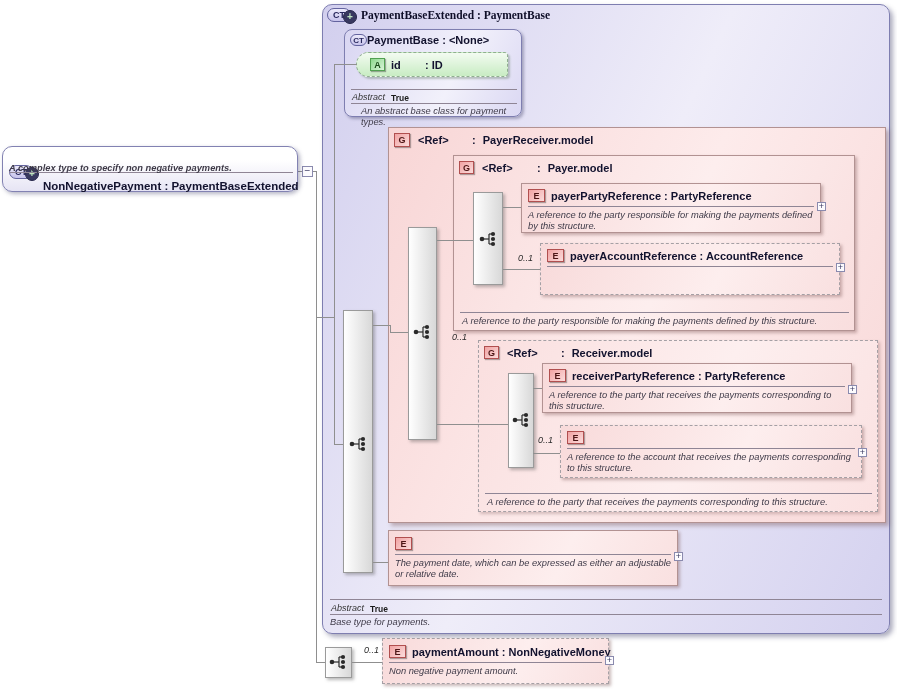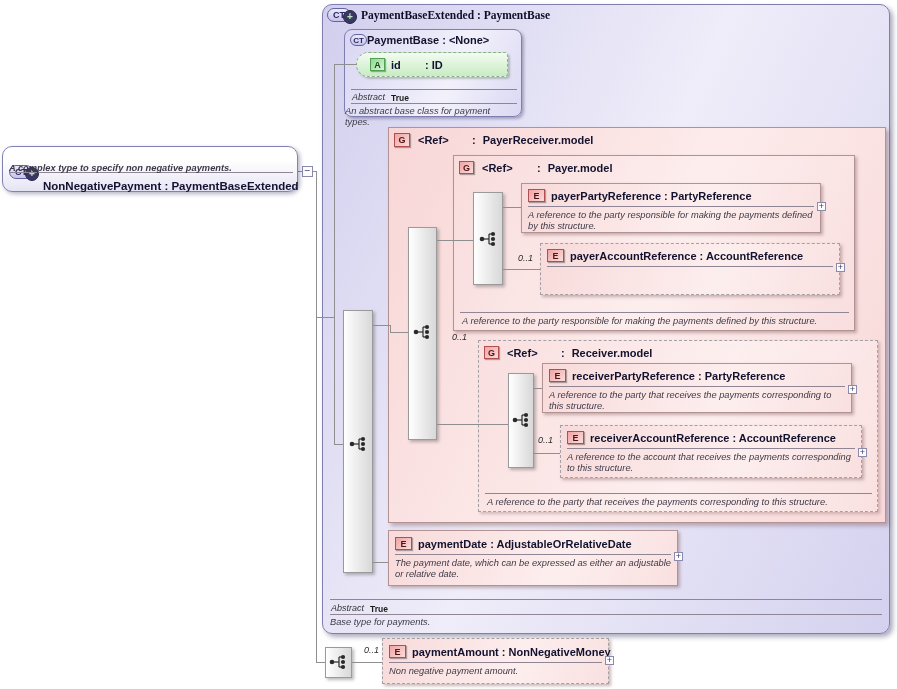--- a/index.html
+++ b/index.html
@@ -102,21 +102,21 @@
 
   <div class="abs pb-box">
     <div class="ghead" style="left:5px;top:4px;">
       <span class="badge ct-small">CT</span>
       <span class="title" style="">PaymentBase : &lt;None&gt;</span>
     </div>
     <div class="hr" style="left:6px;top:59px;width:166px;"></div>
     <span class="abs abst-label" style="left:7px;top:62px;">Abstract</span>
     <span class="abs abst-value" style="left:46px;top:63px;">True</span>
     <div class="hr" style="left:6px;top:73px;width:166px;"></div>
-    <span class="abs desc" style="left:0;top:76px;width:170px;">An abstract base class for payment types.</span>
+    <span class="abs desc" style="left:16px;top:76px;width:170px;">An abstract base class for payment types.</span>
   </div>
 
   <div class="abs attr-box">
     <span class="badge a abs" style="left:13px;top:5px;">A</span>
     <span class="abs title" style="left:34px;top:6px;">id</span>
     <span class="abs title" style="left:68px;top:6px;">: ID</span>
   </div>
 
   <div class="abs pr-box">
     <div class="ghead" style="left:5px;top:5px;">
@@ -171,30 +171,28 @@
       <span class="badge e">E</span>
       <span class="title">receiverPartyReference : PartyReference</span>
     </div>
     <div class="ehr"></div>
     <div class="edesc desc">A reference to the party that receives the payments corresponding to this structure.</div>
   </div>
 
   <div class="elem dashed" style="left:560px;top:425px;width:302px;height:53px;">
     <div class="ehead">
       <span class="badge e">E</span>
-      <span class="title">receiverAccountReference : AccountReference</span>
     </div>
     <div class="ehr"></div>
     <div class="edesc desc">A reference to the account that receives the payments corresponding to this structure.</div>
   </div>
 
   <div class="elem" style="left:388px;top:530px;width:290px;height:56px;">
     <div class="ehead pad6">
       <span class="badge e">E</span>
-      <span class="title">paymentDate : AdjustableOrRelativeDate</span>
     </div>
     <div class="ehr"></div>
     <div class="edesc desc">The payment date, which can be expressed as either an adjustable or relative date.</div>
   </div>
 
   <div class="elem dashed" style="left:382px;top:638px;width:227px;height:46px;">
     <div class="ehead pad6">
       <span class="badge e">E</span>
       <span class="title">paymentAmount : NonNegativeMoney</span>
     </div>

